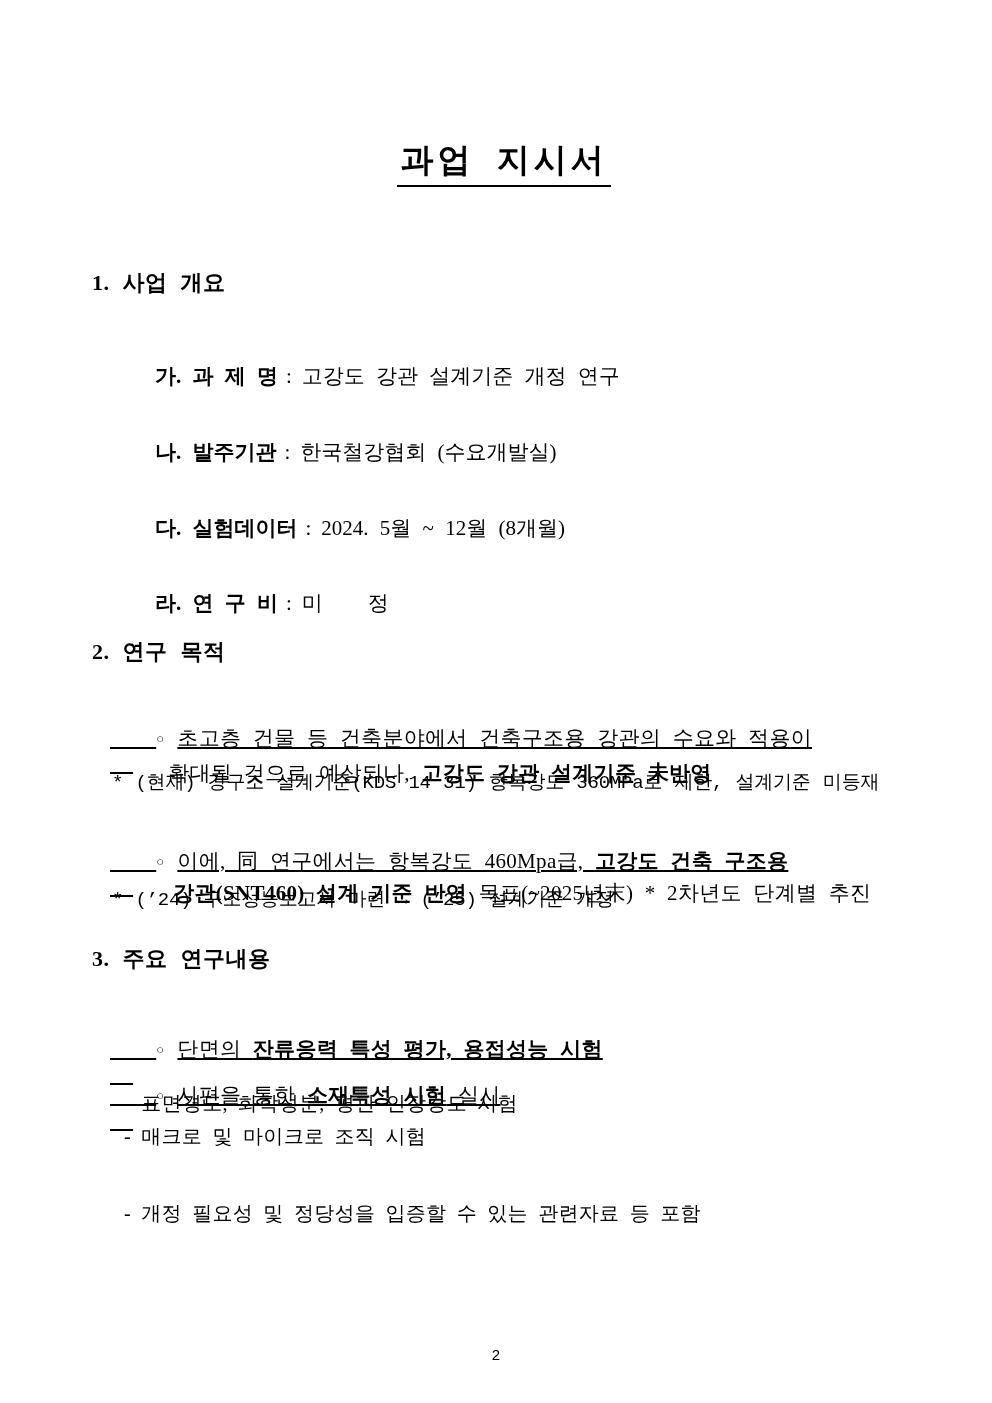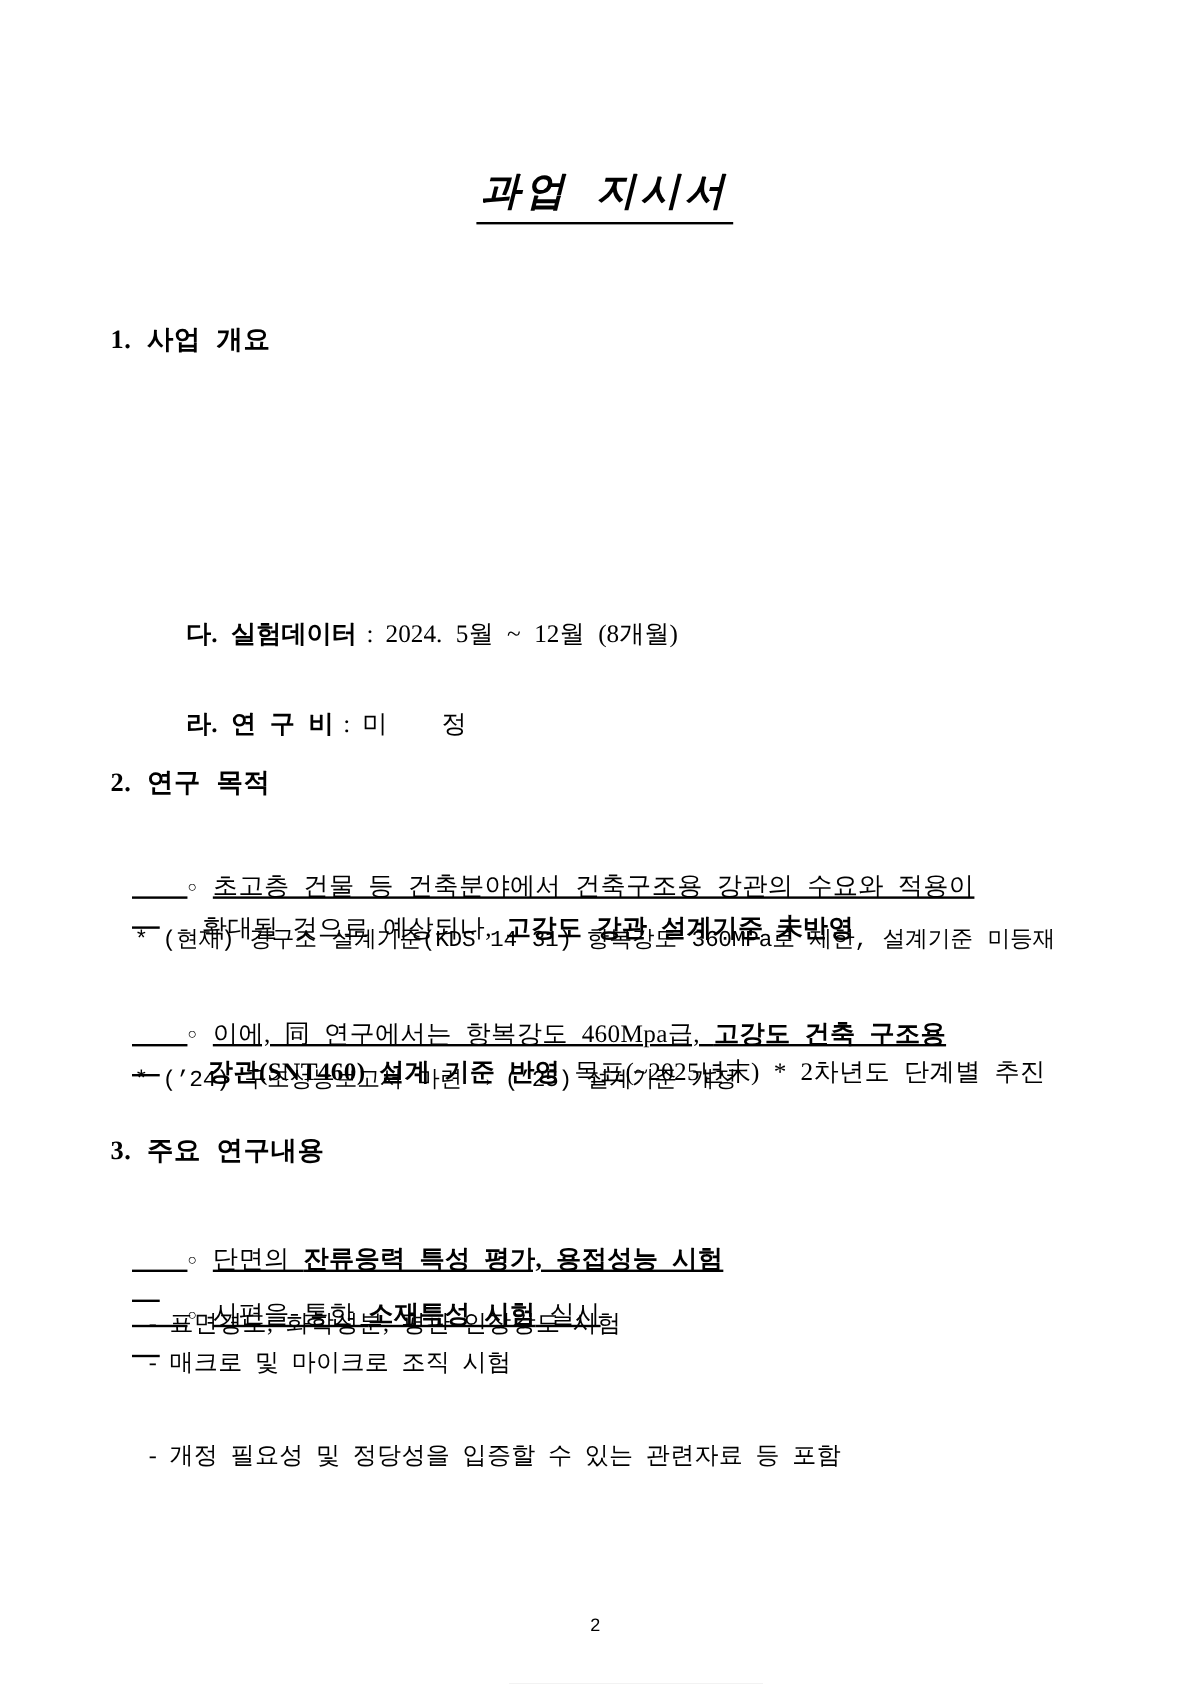--- a/index.html
+++ b/index.html
@@ -6,21 +6,21 @@
   .page{
     position:relative;
     width:992px;height:1403px;
     background:#ffffff;
     color:#000;
     font-family:"Liberation Serif","DejaVu Serif",serif;
     overflow:hidden;
     margin:0 auto;
   }
   .abs{position:absolute;white-space:pre-wrap;line-height:1.18;}
-  .title-wrap{top:122px;left:0;width:100%;text-align:center;font-style:italic;}
+  .title-wrap{top:122px;left:0;width:100%;text-align:center;}
   .title{
     display:inline-block;
     font-size:33px;font-weight:bold;
     letter-spacing:4px;word-spacing:10px;
     border-bottom:2px solid #000;
     padding:0 3px 5px 3px;
   }
   .heading{
     font-size:22px;font-weight:bold;
     letter-spacing:0.5px;word-spacing:7px;text-align:center;
@@ -52,21 +52,27 @@
 <body>
 
 <div class="page">
 
   <div class="abs title-wrap">
     <span class="title">과업 지시서</span>
   </div>
 
   <div class="abs heading" style="top:270px;left:92px;">1. 사업 개요</div>
 
+  <div class="abs field" style="top:339px;left:110px;">
+    <span class="lbl">가. 과 제 명</span><span class="sep">:</span><span>고강도 강관 설계기준 개정 연구</span>
+  </div>
 
+  <div class="abs field" style="top:415px;left:110px;">
+    <span class="lbl">나. 발주기관</span><span class="sep">:</span><span>한국철강협회 (수요개발실)</span>
+  </div>
 
   <div class="abs field" style="top:491px;left:110px;">
     <span class="lbl">다. 실험데이터</span><span class="sep">:</span><span>2024. 5월 ~ 12월 (8개월)</span>
   </div>
 
   <div class="abs field" style="top:566px;left:110px;">
     <span class="lbl">라. 연 구 비</span><span class="sep">:</span><span>미    정</span>
   </div>
 
   <div class="abs heading" style="top:639px;left:92px;">2. 연구 목적</div>

